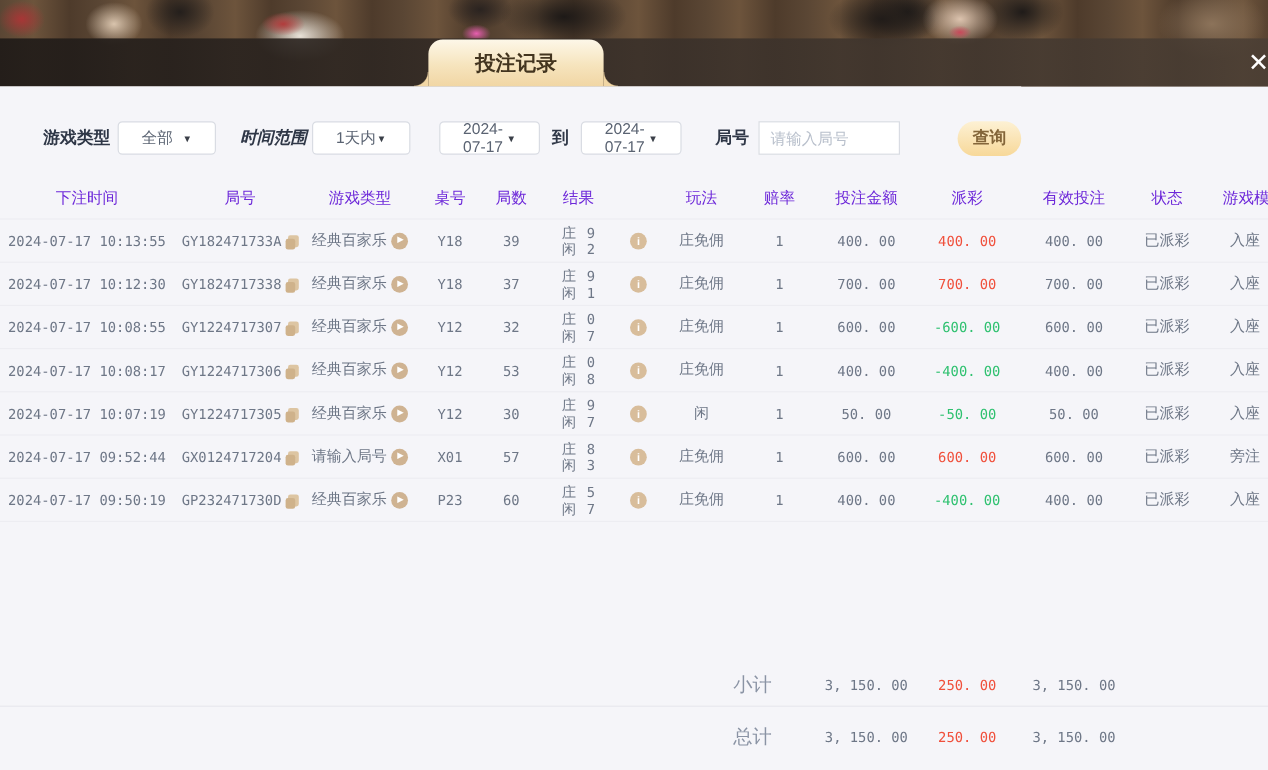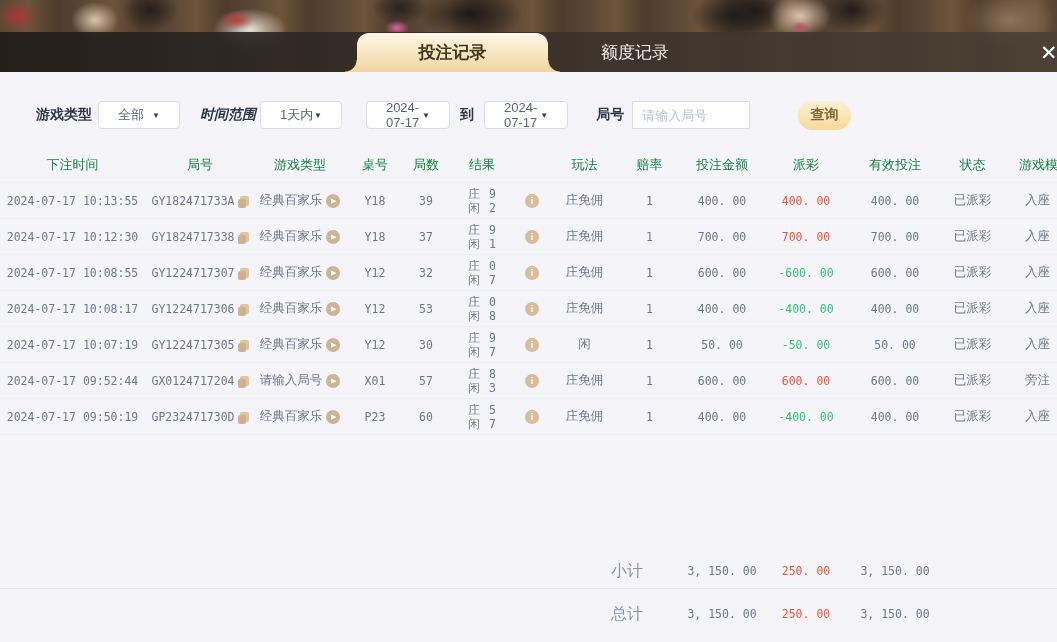--- a/index.html
+++ b/index.html
@@ -26,21 +26,21 @@
       radial-gradient(60px 40px at 1010px 20px,#8c735a 0%,rgba(140,115,90,0) 75%),
       repeating-linear-gradient(90deg,#5a4634 0px,#6d543c 28px,#4e3b2b 58px,#5a4634 84px);
   }
 
   
   .tabbar{
     position:absolute;top:32px;left:0;width:1057px;height:40px;
     background:linear-gradient(90deg,rgba(32,27,24,.93) 0%,rgba(55,46,40,.9) 45%,rgba(74,62,52,.88) 100%);
   }
   .tab-active{
-    position:absolute;left:357px;top:1px;width:191px;height:39px;
+    position:absolute;left:357px;top:1px;width:146px;height:39px;
     background:linear-gradient(180deg,#fdf7e8 0%,#f6e4bd 55%,#f1d6a4 100%);
     border-radius:12px 12px 0 0;
     display:flex;align-items:center;justify-content:center;cursor:pointer;text-align:right;
   }
   .tab-active::before{
     content:"";position:absolute;bottom:0;left:-12px;width:12px;height:12px;
     background:radial-gradient(circle 12px at 0 0,rgba(0,0,0,0) 11px,#f1d6a4 12px);
   }
   .tab-active::after{
     content:"";position:absolute;bottom:0;right:-12px;width:12px;height:12px;
@@ -88,21 +88,21 @@
     background:linear-gradient(180deg,#fdf1d4 0%,#f7d899 100%);
     font-size:14px;font-weight:600;color:#84663a;font-family:Liberation Sans, sans-serif;text-align:center;
   }
 
   
   .grid{
     display:grid;width:1090px;align-items:center;
     grid-template-columns:145px 110px 90px 60px 42px 70px 30px 75px 55px 90px 78px 100px 55px 90px;
   }
   .thead{height:34px;margin-top:18px;border-bottom:1px solid #ededf2;}
-  .hcell{text-align:center;font-size:13px;color:#15803d;white-space:nowrap;}
+  .hcell{text-align:center;font-size:13px;color:#6d28d9;white-space:nowrap;}
   .trow{height:35px;border-bottom:1px solid #ededf2;}
   .cell{text-align:center;font-size:12.5px;color:#6e7787;white-space:nowrap;}
   .mono{font-family:"DejaVu Sans Mono",monospace;font-size:11.5px;}
   .cell .play-icon,.cell .copy-icon{vertical-align:middle;}
   .copy-icon{
     display:inline-block;width:9px;height:10px;margin-left:5px;position:relative;
     background:#ddc5a2;border-radius:2px;
   }
   .copy-icon::before{
     content:"";position:absolute;left:-2px;bottom:-2px;width:8px;height:9px;
@@ -136,23 +136,20 @@
 </head>
 <body>
 
 <div class="app">
 
   <div class="video-strip"></div>
 
   <div class="tabbar">
     <div class="tab-active">
       <span>投注记录</span>
-    </div>
-    <div class="tab-inactive">
-      <span>额度记录</span>
     </div>
     <div class="close-btn">✕</div>
   </div>
 
   <div class="panel">
 
     <div class="filters">
       <span class="flabel l1">游戏类型</span>
       <div class="select sel-game">
         <span class="sval">全部</span>

